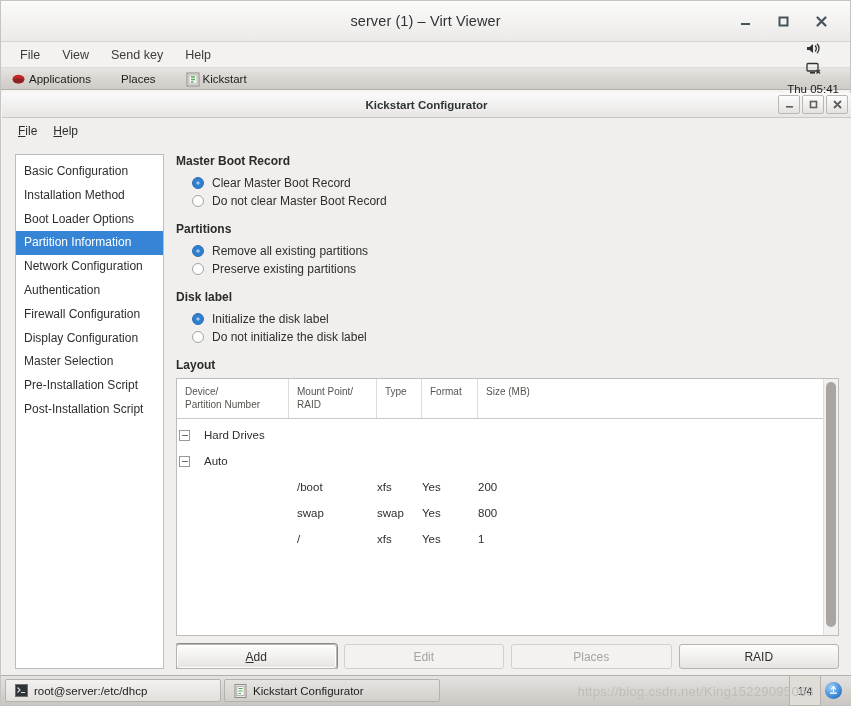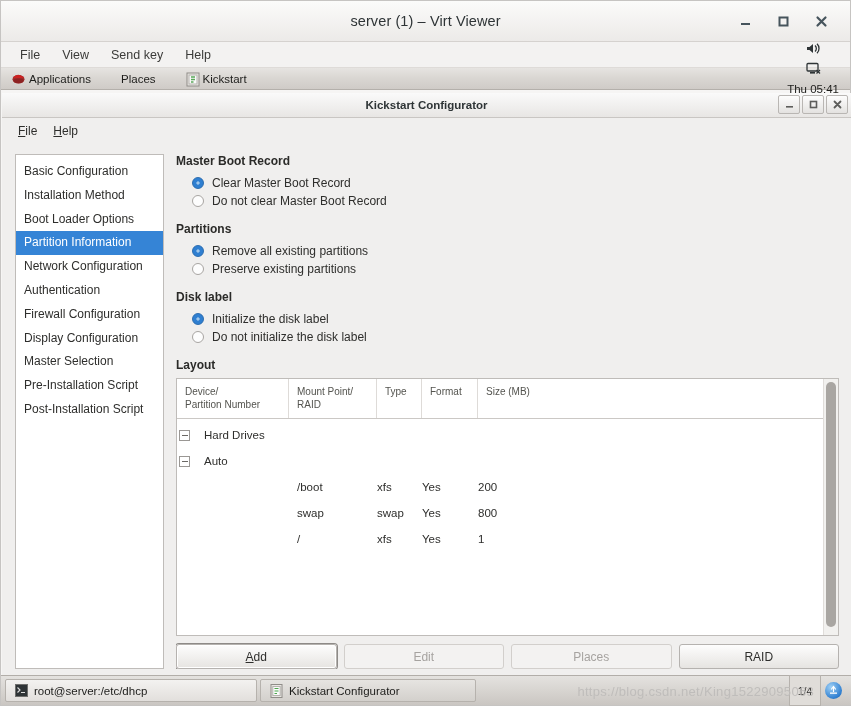--- a/index.html
+++ b/index.html
@@ -209,21 +209,21 @@
     border-top: 1px solid #b2aea9;
     display: flex; align-items: center; padding: 3px 4px; gap: 3px;
   }
   .task-btn {
     height: 23px; display: flex; align-items: center; gap: 6px;
     font-size: 11.5px; color: #1d1d1b; padding: 0 9px;
     background: linear-gradient(to bottom, #f3f2f0 0%, #e2dfdc 100%);
     border: 1px solid #b6b2ad; border-radius: 2px; cursor: pointer;
     white-space: nowrap;
   }
-  .task-btn.w1 { width: 252px; }
+  .task-btn.w1 { width: 216px; }
   .task-btn.w2 { width: 216px; background: linear-gradient(to bottom, #e6e4e1 0%, #d3d0cc 100%); }
   .tb-spacer { flex: 1; }
   #workspace {
     display: flex; align-items: center; gap: 4px; padding-right: 6px;
   }
   .ws-grid {
     width: 32px; height: 31px; display: flex;
     font-size: 10.5px; color: #2e2e2c; align-items: center; justify-content: center;
     border: 1px solid #b6b2ad; background: #e0ddd9;
   }

